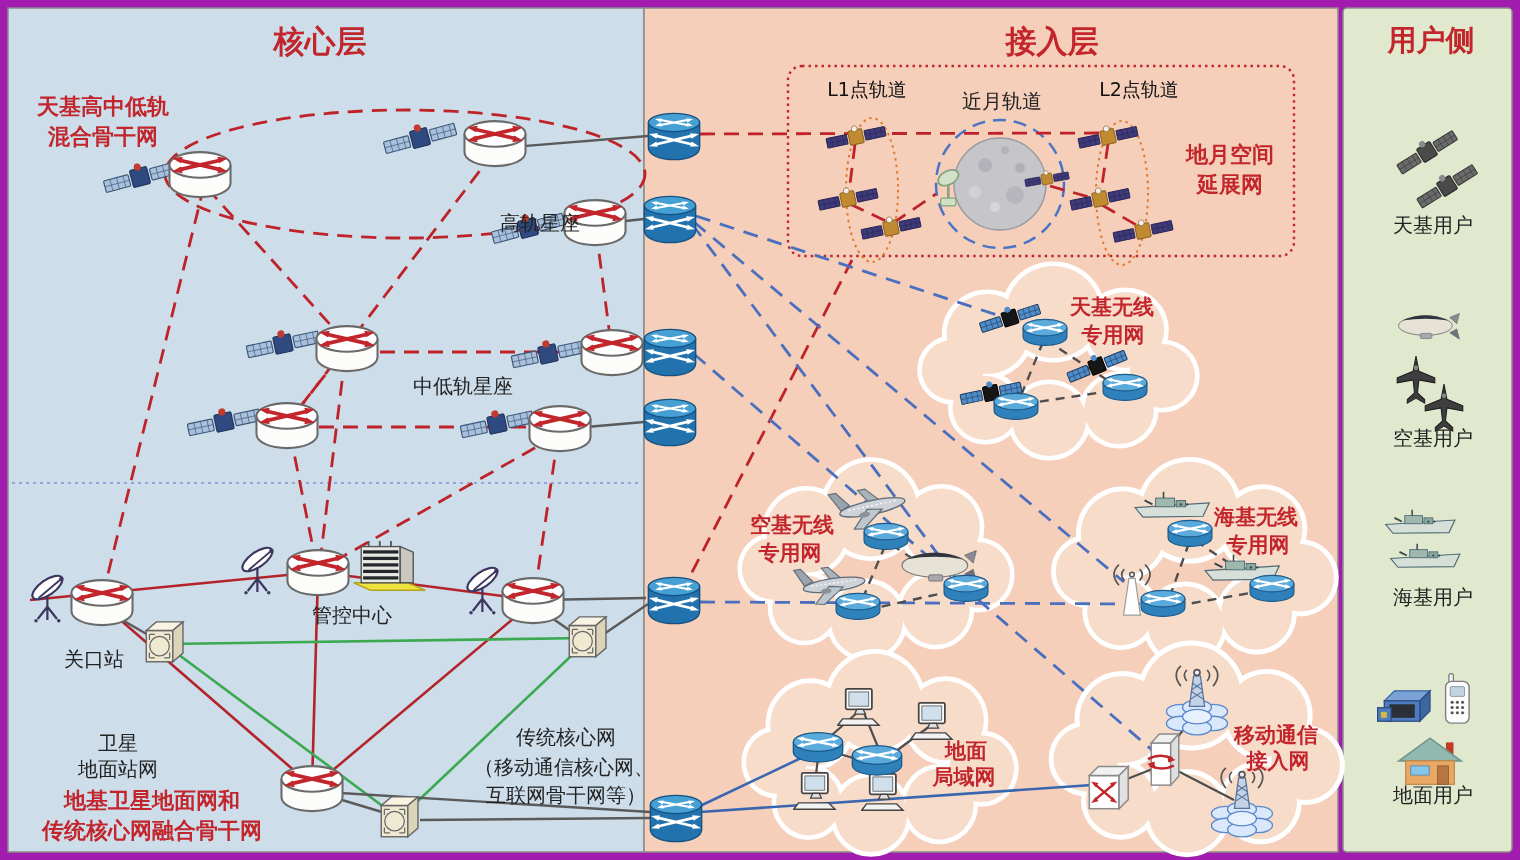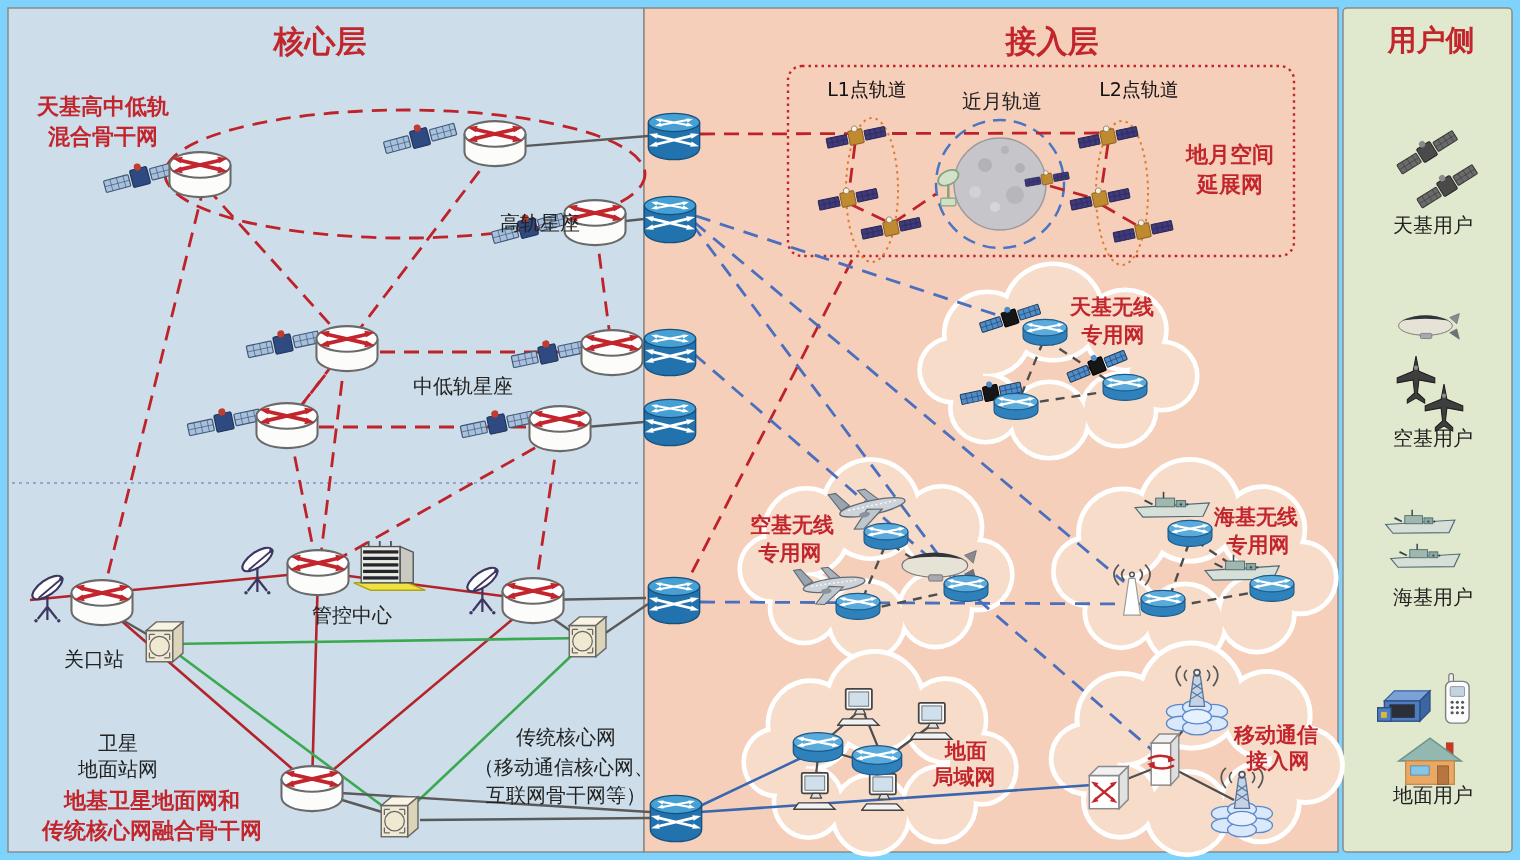--- a/index.html
+++ b/index.html
@@ -1,16 +1,16 @@
 <!DOCTYPE html>
 <html><head>
 <meta charset="utf-8">
 <style>
   html,body{margin:0;padding:0;background:#fff;}
-  #stage{position:relative;width:1520px;height:860px;background:#7dd3fc;overflow:hidden;
+  #stage{position:relative;width:1520px;height:860px;background:#a21caf;overflow:hidden;
          font-family:"DejaVu Sans","Liberation Sans",sans-serif;}
   svg text{font-family:"DejaVu Sans","Liberation Sans",sans-serif;}
   .t-title{font-size:31px;font-weight:bold;fill:#c2262c;text-anchor:middle;}
   .t-title-sm{font-size:29px;font-weight:bold;fill:#c2262c;text-anchor:middle;}
   .t-red{font-size:21px;font-weight:bold;fill:#c2262c;text-anchor:middle;}
   .t-red-lg{font-size:22px;font-weight:bold;fill:#c2262c;text-anchor:middle;}
   .t-dark{font-size:20px;fill:#222;text-anchor:middle;}
   .t-dark-sm{font-size:19px;fill:#111;text-anchor:middle;}
   .rdash{stroke:#bf2329;stroke-width:2.8;fill:none;stroke-dasharray:15 9;}
   .rdot{stroke:#c2262c;stroke-width:2.4;fill:none;stroke-dasharray:2.5 4;}

